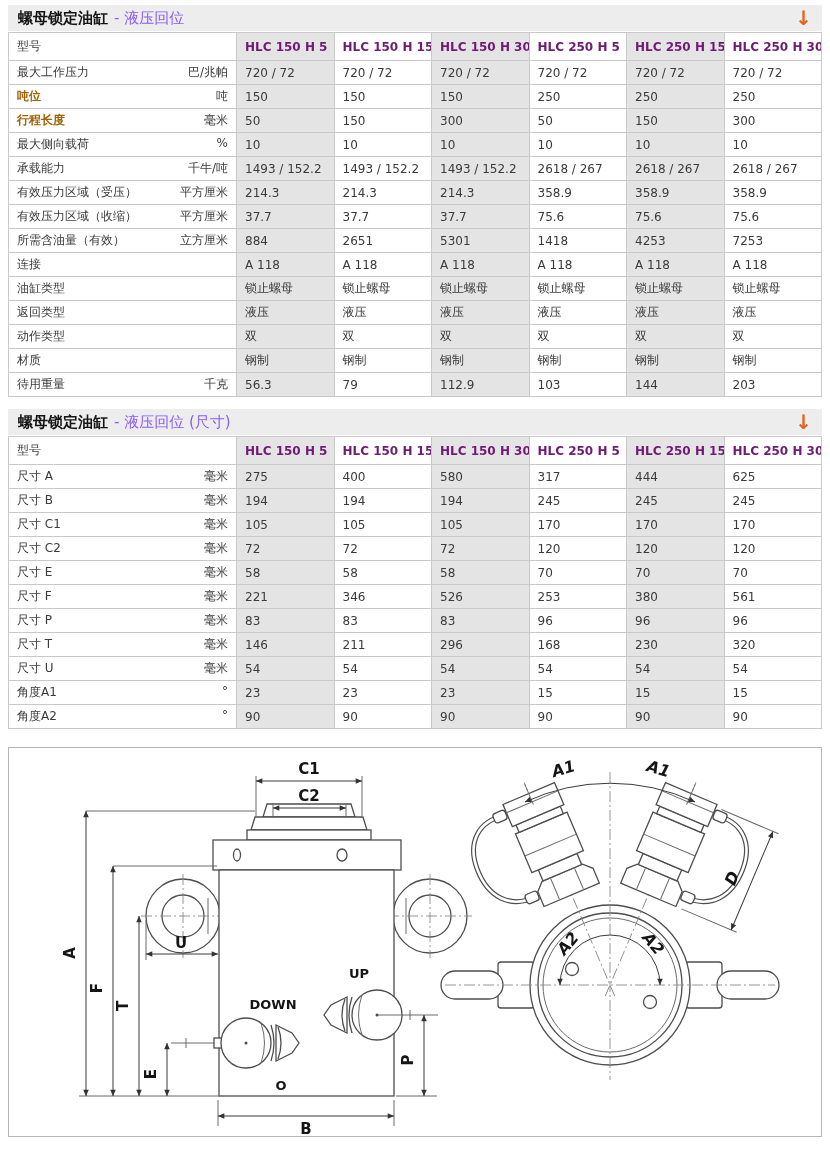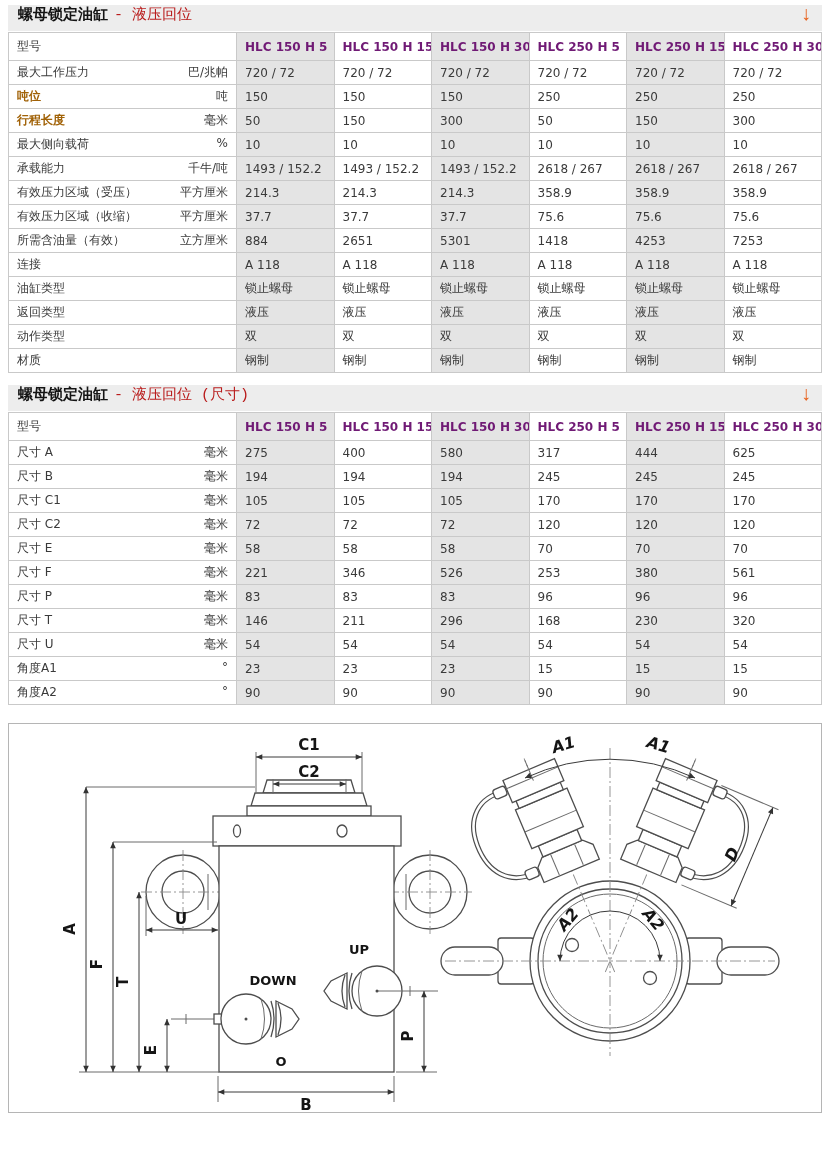--- a/index.html
+++ b/index.html
@@ -1,21 +1,21 @@
 <!DOCTYPE html>
 <html><head>
 <meta charset="utf-8">
 <style>
   html,body{margin:0;padding:0;background:#fff;}
   body{width:830px;height:1155px;font-family:"DejaVu Sans","Liberation Sans",sans-serif;color:#3a3a3a;}
   .sheet{box-sizing:border-box;width:830px;height:1155px;padding:5px 8px;background:#fff;}
   .block{margin-bottom:12px;}
-  .titlebar{display:flex;background:#ededed;height:26px;padding:0 10px;margin-bottom:1px;font-family:Liberation Mono, monospace;}
+  .titlebar{display:flex;align-items:center;background:#ededed;height:26px;padding:0 10px;margin-bottom:1px;}
   .titlebar .main{font-size:15px;font-weight:bold;color:#141414;white-space:pre;}
-  .titlebar .sub{font-size:15px;font-weight:normal;color:#b91c1c;margin-left:6px;white-space:pre;}
+  .titlebar .sub{font-size:15px;font-weight:normal;color:#8b5cf6;margin-left:6px;white-space:pre;}
   .titlebar .arrow{margin-left:auto;color:#e8621d;font-size:20px;font-weight:bold;line-height:1;cursor:pointer;}
   table.spec{width:100%;border-collapse:collapse;table-layout:fixed;font-size:12px;border:1px solid #c9c9c9;padding-left:24px;}
   table.spec td{border-bottom:1px solid #c9c9c9;border-right:1px solid #c9c9c9;padding:3px 8px;height:15px;
     overflow:hidden;white-space:nowrap;vertical-align:middle;color:#3a3a3a;}
   table.spec tr.head td{font-weight:bold;color:#701a75;padding:5px 8px;}
   table.spec tr.head td.lbl{font-weight:normal;color:#3a3a3a;}
   table.spec td .unit{float:right;}
   table.spec tr.boldrow td.lbl .nm{font-weight:bold;color:#a16207;}
   table.spec td.shade{background:#e4e4e4;}
   .diagram{margin-top:18px;border:1px solid #b5b5b5;height:388px;background:#fff;}
@@ -171,20 +171,29 @@
           </tr>
           <tr>
             <td class="lbl"><span class="nm">材质</span><span class="unit"></span></td>
             <td class="val shade">钢制</td>
             <td class="val">钢制</td>
             <td class="val shade">钢制</td>
             <td class="val">钢制</td>
             <td class="val shade">钢制</td>
             <td class="val">钢制</td>
           </tr>
+          <tr>
+            <td class="lbl"><span class="nm">待用重量</span><span class="unit">千克</span></td>
+            <td class="val shade">56.3</td>
+            <td class="val">79</td>
+            <td class="val shade">112.9</td>
+            <td class="val">103</td>
+            <td class="val shade">144</td>
+            <td class="val">203</td>
+          </tr>
         </tbody>
     </table>
   </div>
 
   <div class="block">
     <div class="titlebar">
       <span class="main">螺母锁定油缸</span>
       <span class="sub">- 液压回位 (尺寸)</span>
       <span class="arrow">↓</span>
     </div>

